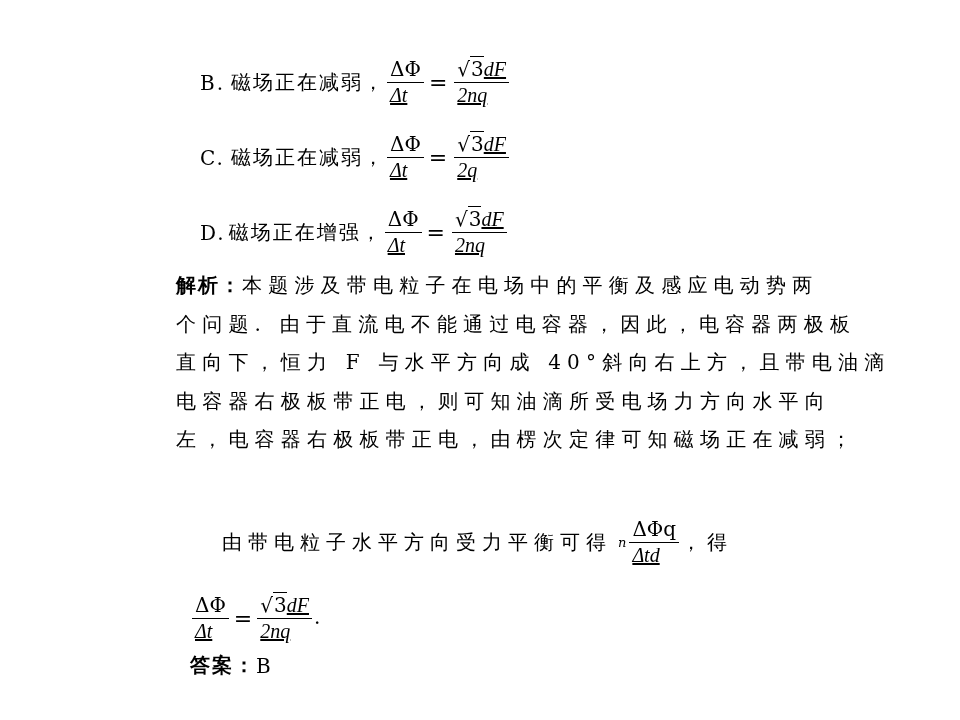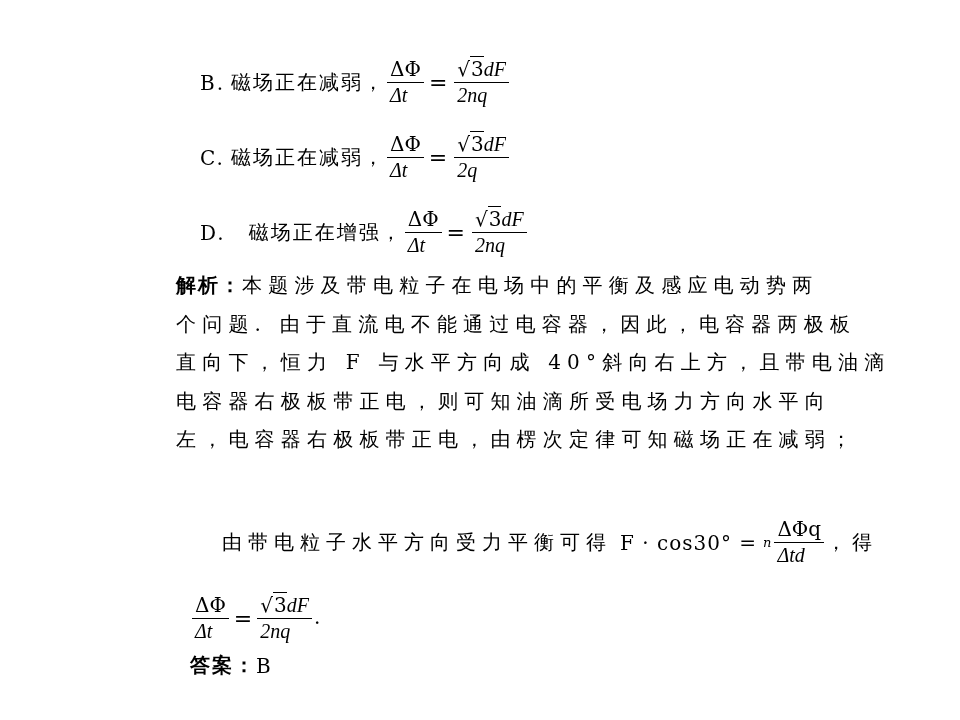--- a/index.html
+++ b/index.html
@@ -3,21 +3,21 @@
 <meta charset="utf-8">
 <style>
   html, body { margin:0; padding:0; background:#ffffff; }
   body { width:960px; height:720px; position:relative; overflow:hidden;
          font-family: "DejaVu Serif", "Liberation Serif", serif; color:#000; }
   .opt { position:absolute; left:200px; display:flex; align-items:center; font-size:20px; letter-spacing:2px; }
   .frac { display:inline-flex; flex-direction:column; align-items:flex-start; vertical-align:middle; margin:0 2px; letter-spacing:0; }
   .frac .num { padding:0 3px 1px; border-bottom:1.5px solid #000; line-height:1.15; white-space:nowrap; }
   .frac .den { padding:1px 3px 0; line-height:1.15; white-space:nowrap; }
   .eq { margin:0 3px; font-size:22px; }
-  .it { font-style:italic; font-family:"Liberation Serif", serif; }
+  .it { font-style:italic; font-family:"Liberation Serif", serif;text-decoration:underline; }
   .sqrt { border-top:1.3px solid #000; padding-left:1px; }
   .para { position:absolute; left:176px; width:625px; font-size:20px; letter-spacing:6.2px; line-height:38.5px; }
   .line { white-space:nowrap; height:38.5px; }
   .bold { font-weight:bold; letter-spacing:2px; font-family:"DejaVu Sans", sans-serif; }
   .formula-line { position:absolute; left:190px; display:flex; align-items:center; font-size:20px; letter-spacing:6px; }
   .small-n { font-size:13px; font-style:italic; margin-right:1px; }
 </style>
 </head>
 <body>
 
@@ -46,21 +46,21 @@
   </span>
   <span class="eq">=</span>
   <span class="frac">
     <span class="num"><span>√</span><span class="sqrt">3</span><span class="it">dF</span></span>
     <span class="den it">2q</span>
   </span>
 </div>
 
 <div class="opt" style="top:208px;">
   <span>D.</span>
-  <span style="margin-left:23px;">磁场正在增强</span>
+  <span style="margin-left:3px;">磁场正在增强</span>
   <span>，</span>
   <span class="frac">
     <span class="num">ΔΦ</span>
     <span class="den it">Δt</span>
   </span>
   <span class="eq">=</span>
   <span class="frac">
     <span class="num"><span>√</span><span class="sqrt">3</span><span class="it">dF</span></span>
     <span class="den it">2nq</span>
   </span>
@@ -71,21 +71,20 @@
     <span class="bold">解析</span><span class="bold">：</span><span>本题涉及带电粒子在电场中的平衡及感应电动势两</span>
   </div>
   <div class="line">个问题. 由于直流电不能通过电容器，因此，电容器两极板</div>
   <div class="line">直向下，恒力 F 与水平方向成 40°斜向右上方，且带电油滴</div>
   <div class="line">电容器右极板带正电，则可知油滴所受电场力方向水平向</div>
   <div class="line">左，电容器右极板带正电，由楞次定律可知磁场正在减弱；</div>
 </div>
 
 <div class="formula-line" style="top:518px;margin-left:32px;">
   <span>由带电粒子水平方向受力平衡可得</span>
-  <span style="margin-left:8px; letter-spacing:1px;">F · cos30° =</span>
   <span class="small-n" style="margin-left:6px; letter-spacing:0;">n</span>
   <span class="frac">
     <span class="num">ΔΦq</span>
     <span class="den it">Δtd</span>
   </span>
   <span>，得</span>
 </div>
 
 <div class="formula-line" style="top:594px; letter-spacing:0;">
   <span class="frac">

